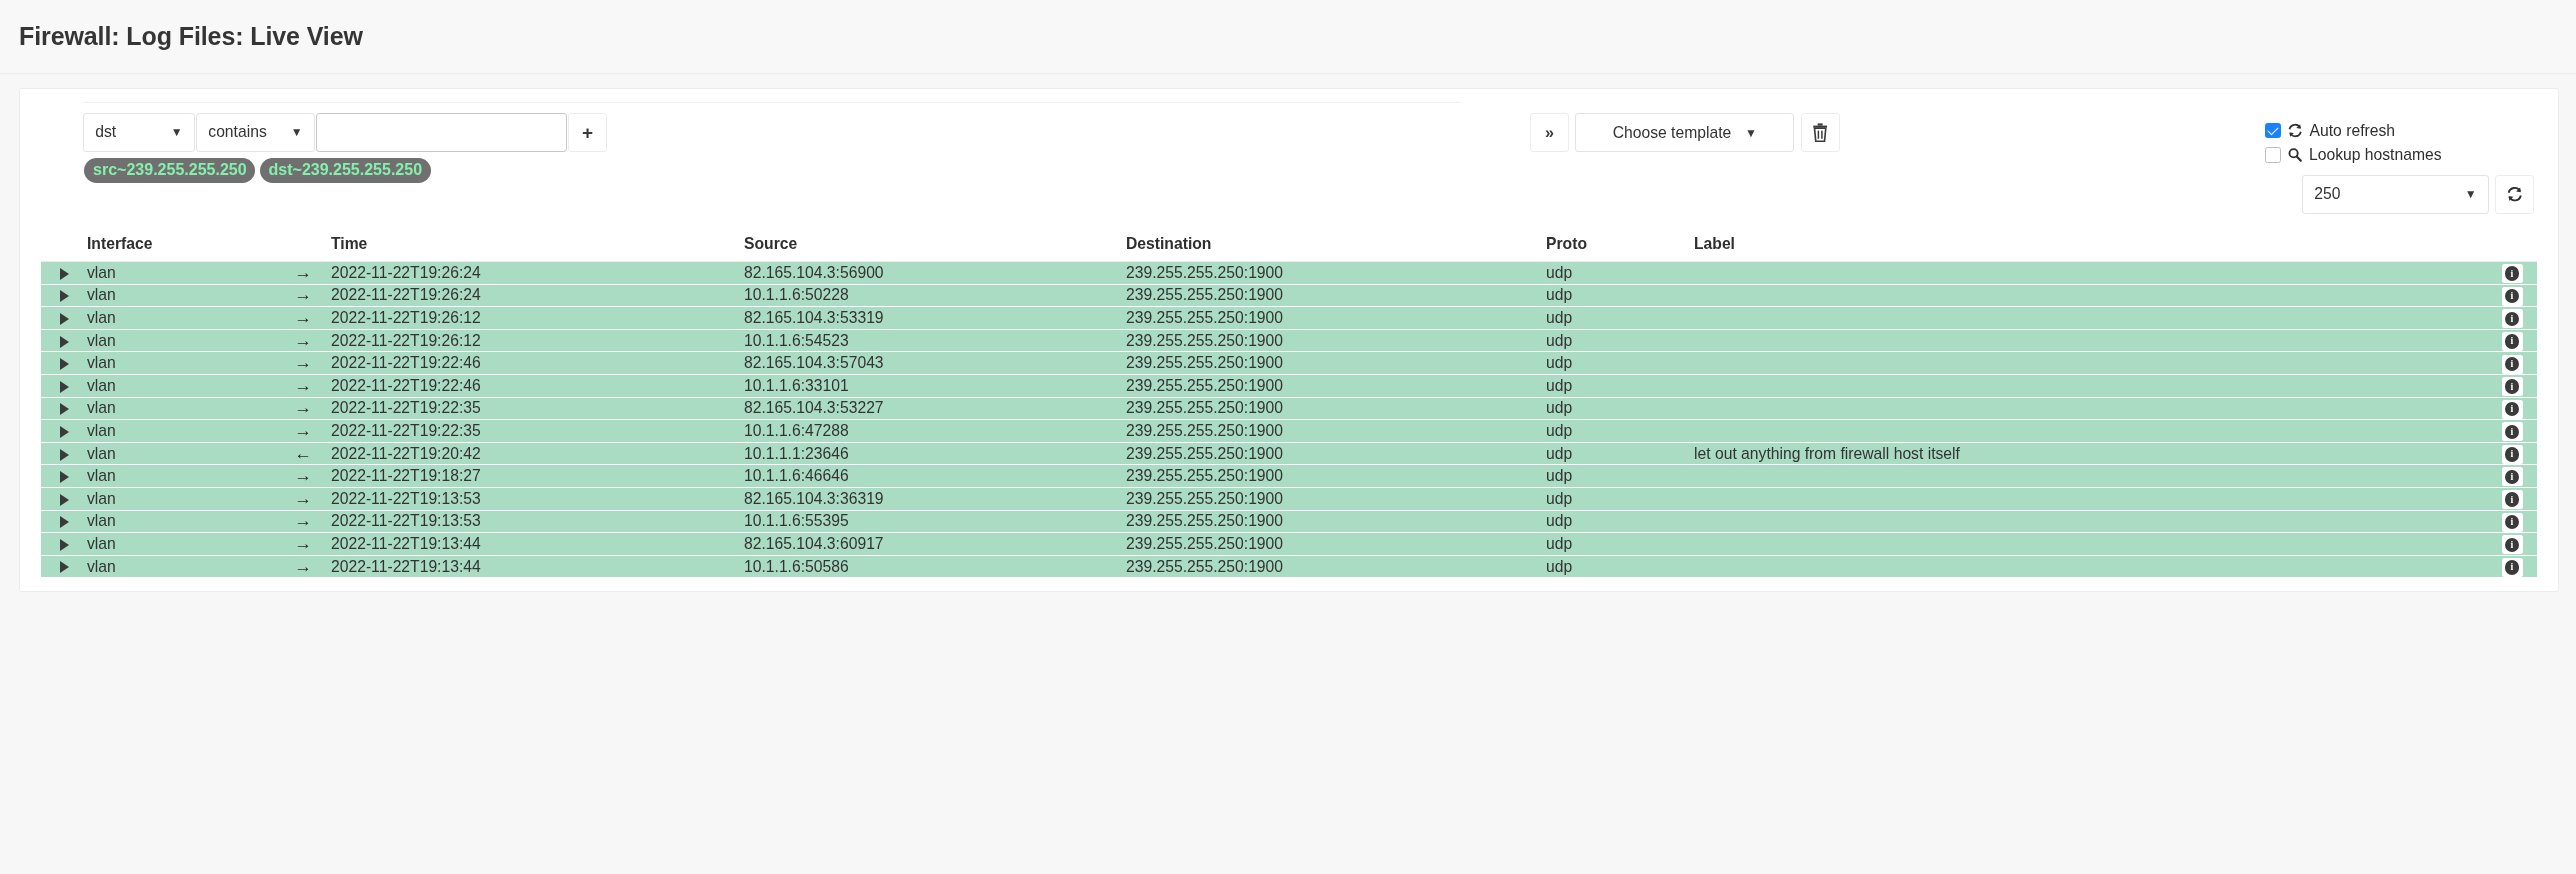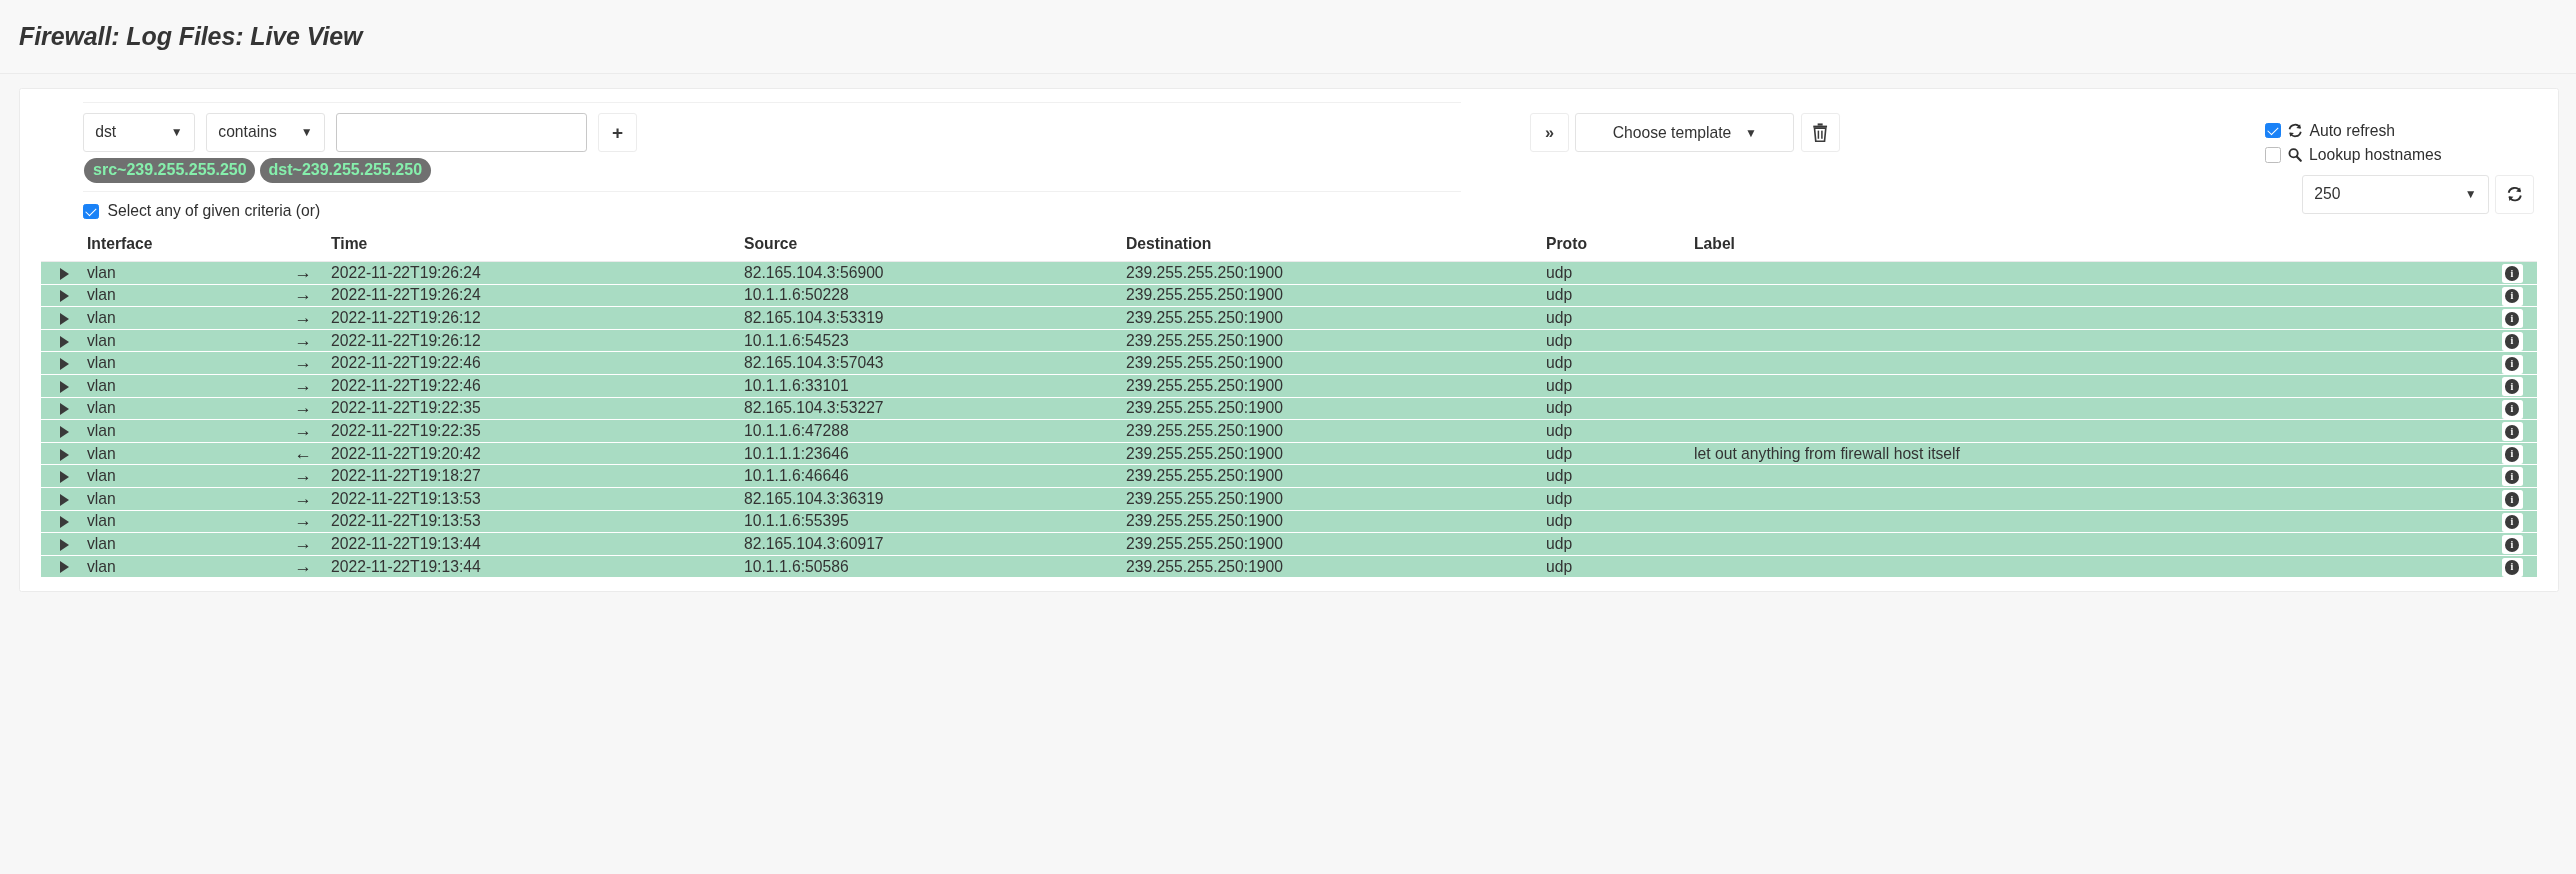--- a/index.html
+++ b/index.html
@@ -13,21 +13,20 @@
   }
 
   
   .page-header {
     height: 74px;
     background: #f8f8f8;
     border-bottom: 1.3px solid #ebebeb;
     display: flex;
     align-items: center;
     padding-left: 19px;
-    font-style: italic;
   }
   .page-title {
     font-size: 25px;
     font-weight: 700;
     color: #353535;
     letter-spacing: -0.1px;
     white-space: nowrap;
   }
 
   
@@ -50,21 +49,21 @@
 
   .filter-col {
     position: absolute;
     left: 63px;
     top: 12.5px;
     width: 1378px;
   }
   .filter-row {
     display: flex;
     align-items: flex-end;
-    gap: 11px;
+    gap: 1px;
     border-top: 1.3px solid #f0f0f0;
     padding-top: 10px;
   }
 
   .ctl {
     height: 39px;
     border: 1.3px solid #e3e3e3;
     border-radius: 3.1px;
     background: #ffffff;
     display: flex;
@@ -316,24 +315,20 @@
           <span>+</span>
         </div>
       </div>
 
       <div class="badges">
         <span class="badge">src~239.255.255.250</span>
         <span class="badge">dst~239.255.255.250</span>
       </div>
 
 
-      <div class="criteria-row">
-        <span class="cb checked"></span>
-        <span class="criteria-label">Select any of given criteria (or)</span>
-      </div>
     </div>
 
     <div class="template-group">
       <div class="sq-btn">
         <span style="font-size:16.3px;">»</span>
       </div>
 
       <div class="ctl select-ctl" id="tpl-select">
         <span>Choose template</span>
         <span class="caret">▼</span>

